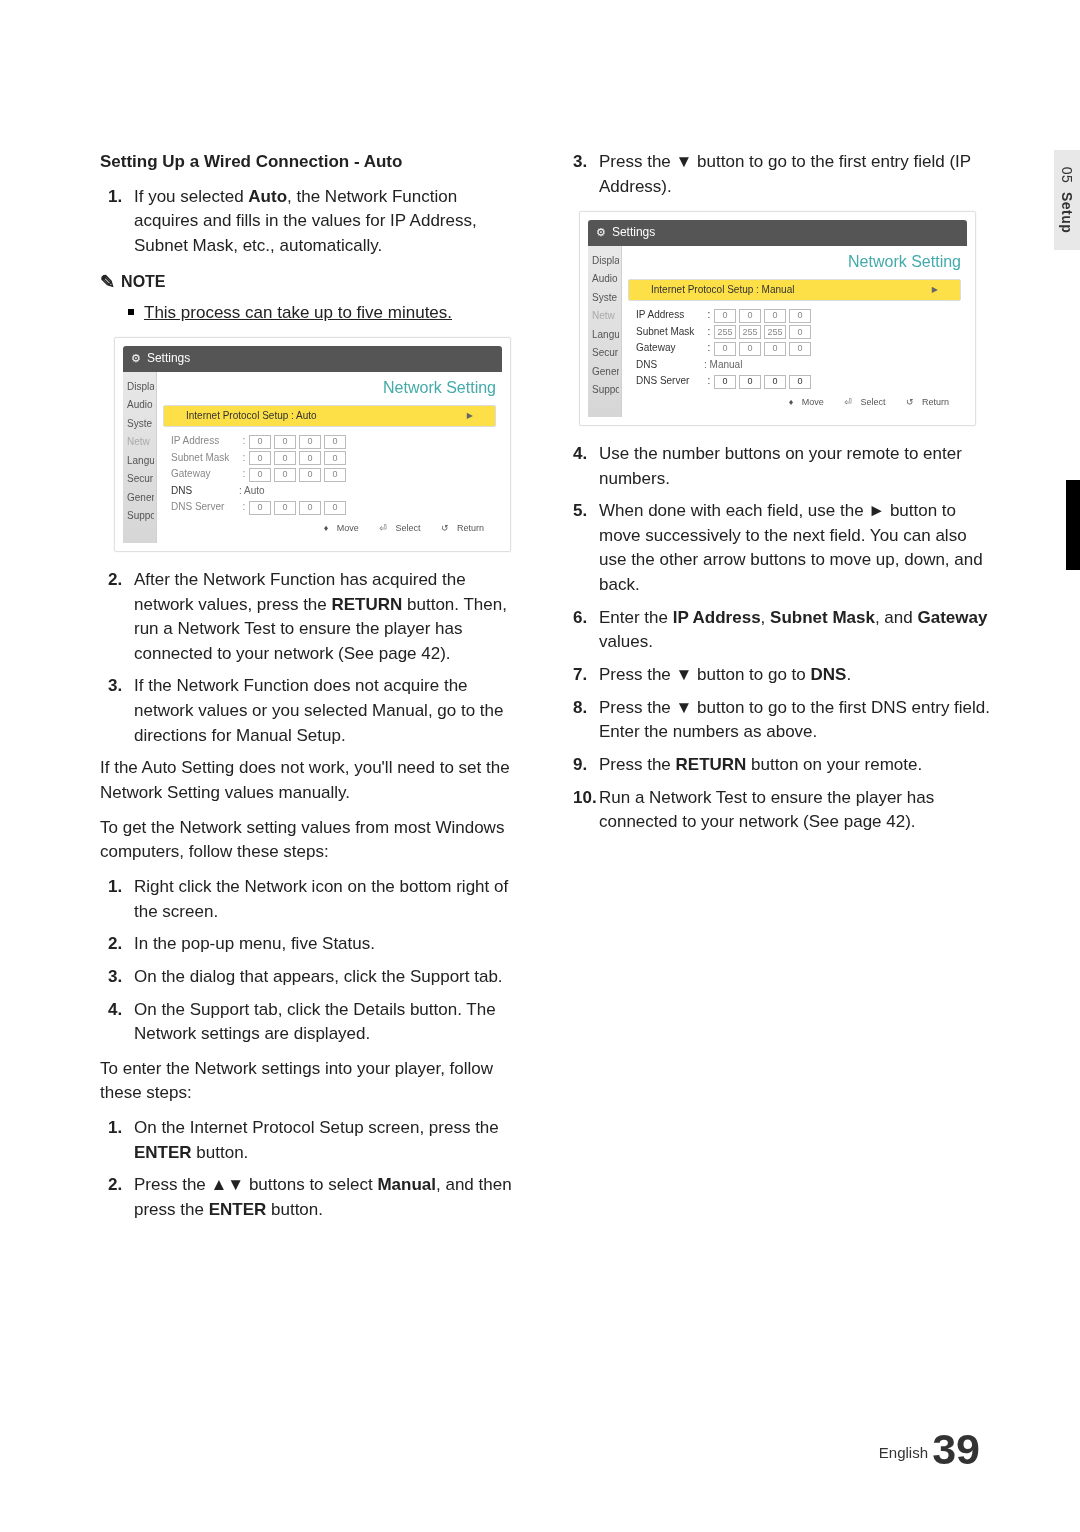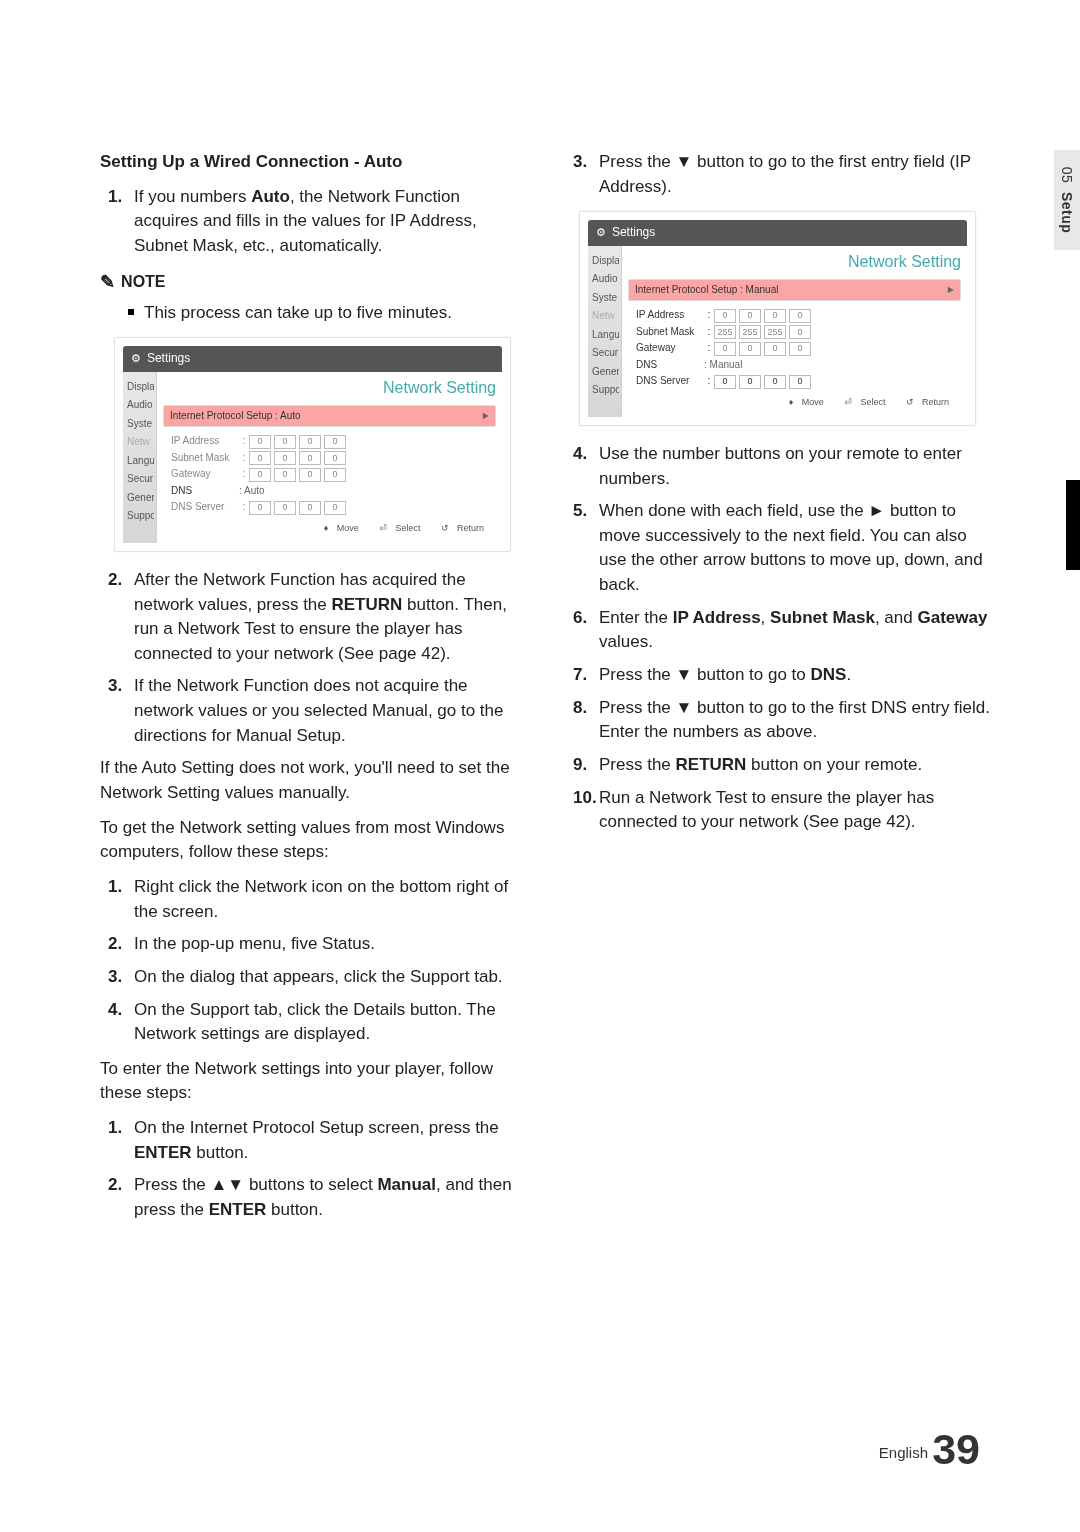--- a/index.html
+++ b/index.html
@@ -19,21 +19,21 @@
   .col { flex: 1; font-size: 17px; line-height: 1.45; }
   .rcol { flex: 1; font-size: 17px; line-height: 1.45; }
   .h { font-weight: bold; margin-bottom: 10px; font-size: 17px; }
   .ol { padding-left: 8px; }
   .li { display: flex; margin-bottom: 8px; }
   .li .num { font-weight: bold; width: 26px; flex-shrink: 0; }
   .li .txt { flex: 1; }
   .txt b { font-weight: bold; }
   .note { display: flex; align-items: center; margin: 10px 0 6px 0; font-weight: bold; font-size: 16px;}
   .note .noteicon { font-size: 18px; margin-right: 6px; }
-  .noteline { display:flex; padding-left: 28px; font-size:17px; margin-bottom:10px;}
+  .noteline { display:flex; padding-left: 28px; font-size:17px; margin-bottom:10px;text-decoration:underline;}
   .noteline .sq { width:6px;height:6px;background:#000;margin:8px 10px 0 0;flex-shrink:0;}
   .para { margin-bottom: 10px; }
 
   
   .shot {
     border: 1px solid #e0e0e0;
     border-radius: 2px;
     background: #fff;
     padding: 8px;
     margin: 12px 14px 16px 14px;
@@ -63,22 +63,22 @@
     border-right:1px solid #d0d0d0;
   }
   .shot .sidebar div { padding: 2px 0; overflow:hidden; white-space:nowrap;}
   .shot .sidebar .netw { color:#aaa; }
   .shot .main { flex:1; padding: 0 6px 6px 6px; }
   .shot .mainhdr {
     text-align:right; color:#4aa; padding:4px 0 6px 0;
     font-size:16px;
   }
   .shot .row1 {
-    background:#fca5a5; border:1px solid #ddd;
-    padding: 3px 6px; display:flex; align-items:center;
+    background:#fde047; border:1px solid #ddd;
+    padding: 3px 22px; display:flex; align-items:center;
     font-size:10px; margin-bottom:6px; border-radius:2px;
   }
   .shot .row1 .r1label{ flex:1; }
   .shot .row1 .tri { font-size:8px; color:#666;}
   .shot .fieldrow {
     display:flex; align-items:center; font-size:10px; color:#888;
     padding: 1px 2px;
   }
   .shot .fieldrow.dark { color:#333; }
   .shot .fieldrow .flabel { width: 74px; padding-left:6px;}
@@ -126,21 +126,21 @@
 
 <div class="page">
 
   <div class="col">
     <div class="h">Setting Up a Wired Connection - Auto</div>
 
     <div class="ol">
       <div class="li">
         <div class="num">1.</div>
         <div class="txt">
-          <span>If you numbers </span><b>Auto</b><span>, the Network Function acquires and fills in the values for IP Address, Subnet Mask, etc., automatically.</span>
+          <span>If you selected </span><b>Auto</b><span>, the Network Function acquires and fills in the values for IP Address, Subnet Mask, etc., automatically.</span>
         </div>
       </div>
     </div>
 
     <div class="note">
       <span class="noteicon">✎</span>
       <span>NOTE</span>
     </div>
     <div class="noteline">
       <div class="sq"></div>

